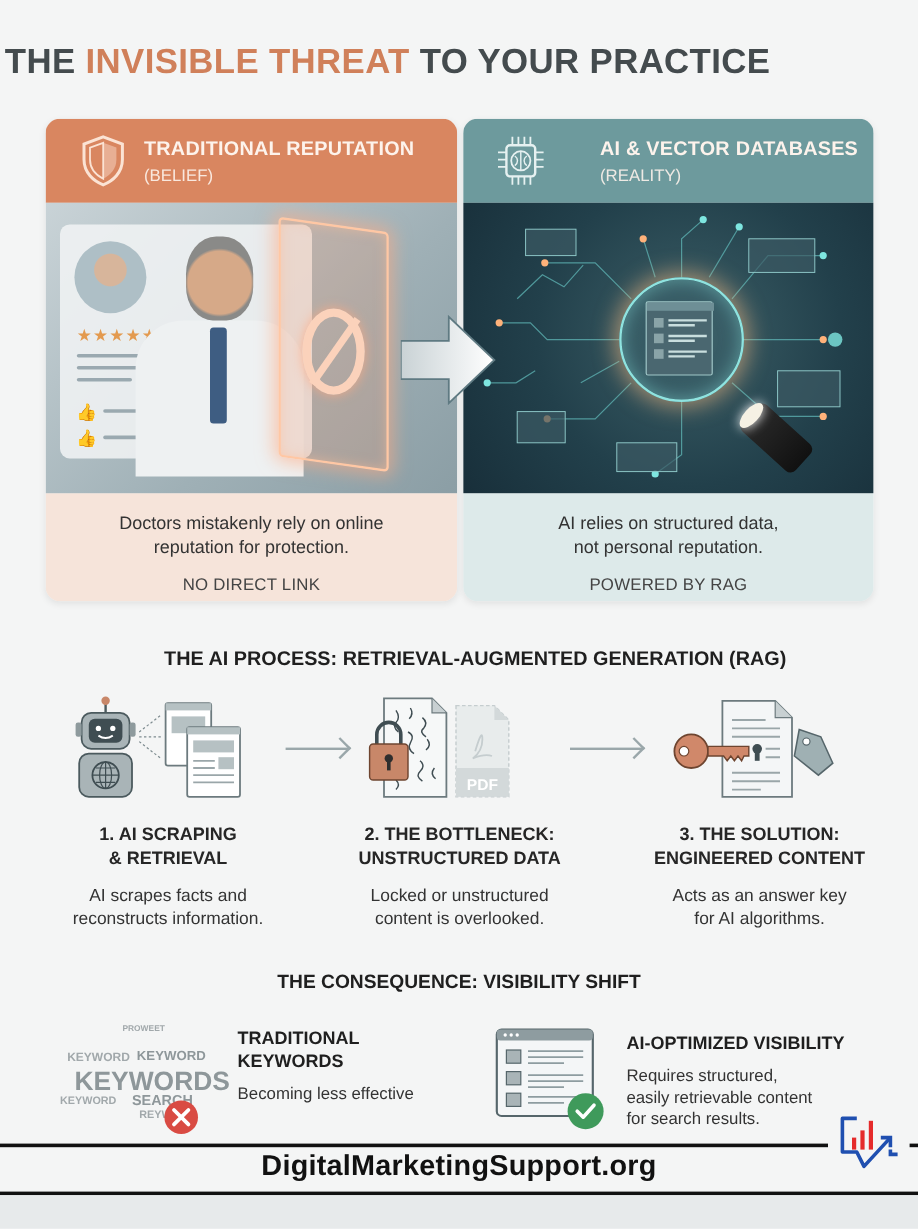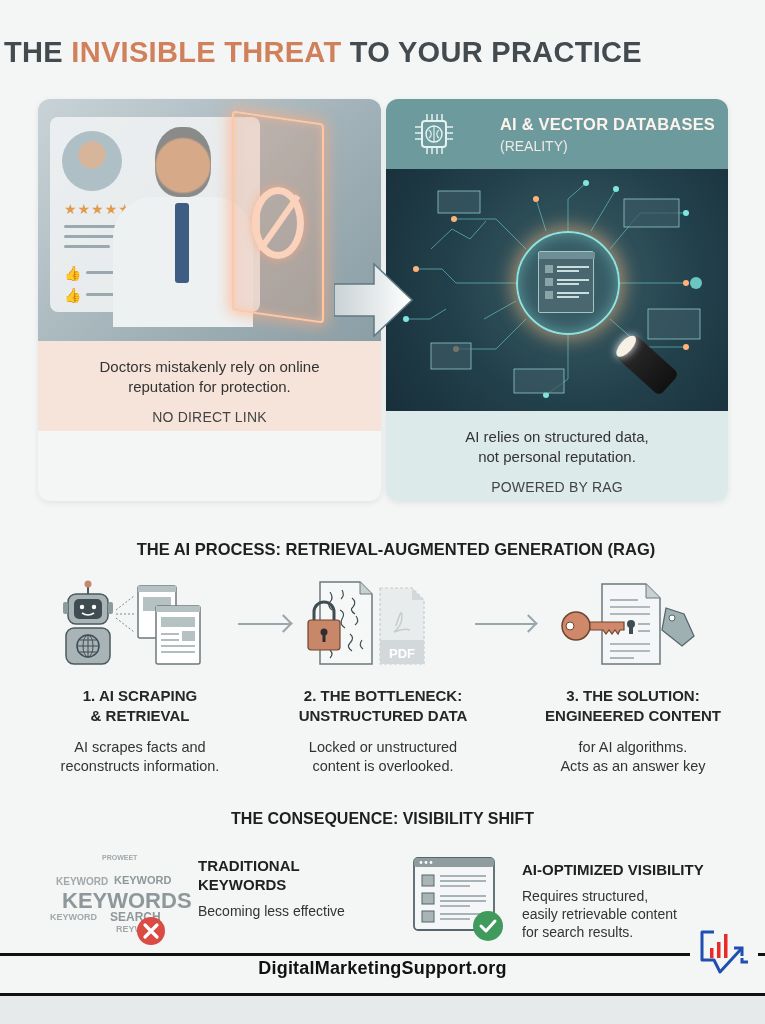--- a/index.html
+++ b/index.html
@@ -136,32 +136,43 @@
 
   .cons-item { position: absolute; }
   .cons-title { font-weight: bold; font-size: 15px; line-height: 19px; color: #1f1f1f; }
   .cons-desc { margin-top: 8px; font-size: 14px; line-height: 18px; color: #333; }
 
   .kw { position: absolute; color: #a1a8ab; font-weight: bold; white-space: nowrap; }
 
   .footer-line { position: absolute; left: 0; height: 3px; background: #111; }
   .footer-text {
     position: absolute; top: 958px; left: 0; width: 765px; text-align: center;
-    font-weight: bold; font-size: 18px; color: #111; letter-spacing: 0.2px;
+    font-weight: bold; font-size: 24px; color: #111; letter-spacing: 0.2px;
   }
   .footer-band { position: absolute; left: 0; top: 996px; width: 765px; height: 28px; background: #e7eaeb; }
 </style>
 </head>
 <body>
 
 <div class="title">
   <span>THE </span><span class="accent">INVISIBLE THREAT</span><span> TO YOUR PRACTICE</span>
 </div>
 
 <div class="panel left">
+  <div class="panel-head">
+    <svg class="icon" viewBox="0 0 40 46">
+      <path d="M20 3 L36 9 V22 C36 33 28 40 20 43 C12 40 4 33 4 22 V9 Z" fill="none" stroke="#fbe3d4" stroke-width="2.5"></path>
+      <path d="M20 8 L31 12 V22 C31 30 26 35 20 38 Z" fill="#fbe3d4" opacity="0.45"></path>
+      <path d="M20 8 L9 12 V22 C9 30 14 35 20 38 Z" fill="none" stroke="#fbe3d4" stroke-width="1.5"></path>
+    </svg>
+    <div class="htext">
+      <div class="h1">TRADITIONAL REPUTATION</div>
+      <div class="h2">(BELIEF)</div>
+    </div>
+  </div>
   <div class="panel-img">
     <div class="pcard">
       <div class="avatar-small"></div>
       <div class="stars">★★★★★</div>
       <div class="line" style="left:14px;top:108px;width:62px;"></div>
       <div class="line" style="left:14px;top:118px;width:62px;"></div>
       <div class="line" style="left:14px;top:128px;width:46px;"></div>
       <div class="thumb" style="left:14px;top:148px;">👍</div>
       <div class="line" style="left:36px;top:154px;width:40px;"></div>
       <div class="thumb" style="left:14px;top:170px;">👍</div>
@@ -389,22 +400,22 @@
   <div class="st">UNSTRUCTURED DATA</div>
   <div class="sd">
     <div>Locked or unstructured</div>
     <div>content is overlooked.</div>
   </div>
 </div>
 <div class="step" style="left:518px;top:686px;">
   <div class="st">3. THE SOLUTION:</div>
   <div class="st">ENGINEERED CONTENT</div>
   <div class="sd">
+    <div>Acts as an answer key</div>
     <div>for AI algorithms.</div>
-    <div>Acts as an answer key</div>
   </div>
 </div>
 
 <div class="section-title" style="top:810px;font-size:16px;">THE CONSEQUENCE: VISIBILITY SHIFT</div>
 
 <div class="cons-item" style="left:50px;top:852px;width:130px;height:90px;">
   <div class="kw" style="left:52px;top:2px;font-size:7px;">PROWEET</div>
   <div class="kw" style="left:6px;top:24px;font-size:10px;">KEYWORD</div>
   <div class="kw" style="left:64px;top:22px;font-size:11px;color:#8e979a;">KEYWORD</div>
   <div class="kw" style="left:12px;top:36px;font-size:22px;color:#8e979a;">KEYWORDS</div>

